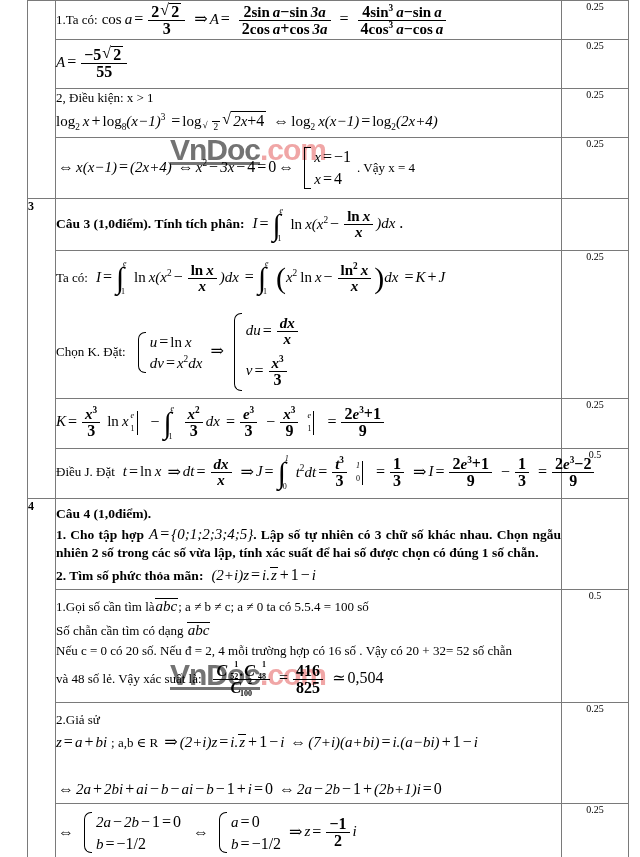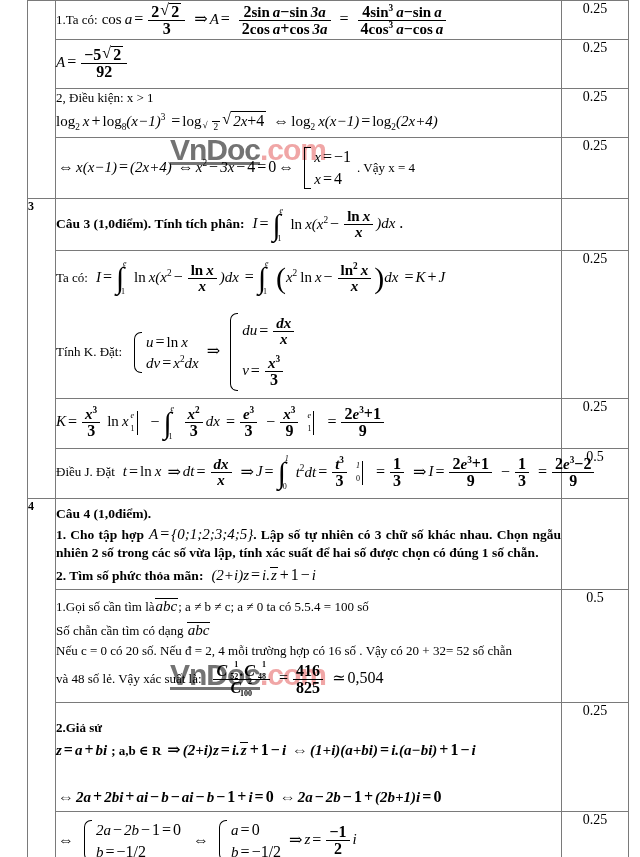--- a/index.html
+++ b/index.html
@@ -39,21 +39,21 @@
     border-radius:7px;
   }
   table.key td{
     border:1px solid #7a7a7a;
     padding:0;
     vertical-align:top;
     background:transparent;
   }
   td.num{width:27px;text-align:left;padding:3px 0 0 5px;font-weight:bold;font-size:12px;}
   td.body{width:505px;padding:3px 6px 4px 7px;}
-  td.pts{width:66px;text-align:center;font-size:14px;vertical-align:middle;}
+  td.pts{width:66px;text-align:center;font-size:10px;vertical-align:middle;}
 
   
   tr.dot > td{border-top:1px dotted #8a8a8a;}
   tr.solid > td{border-top:1px solid #5a5a5a;}
   td.nb{border-top:none !important;}
   td.carry{border-bottom:none !important;}
 
   
   .ln{display:block;line-height:1.15;margin:2px 0;white-space:nowrap;}
   .txt{font-size:13px;}
@@ -136,21 +136,21 @@
         <span class="frac ctr"><span>4<span class="m"><span class="up">sin</span><sup>3</sup> a</span>−<span class="m"><span class="up">sin</span> a</span></span><span class="den">4<span class="m"><span class="up">cos</span><sup>3</sup> a</span>−<span class="m"><span class="up">cos</span> a</span></span></span>
       </span>
     </td>
     <td class="pts">0.25</td>
   </tr>
 
   <tr class="dot">
     <td class="num nb carry"></td>
     <td class="body">
       <span class="ln" style="margin:6px 0 8px 0;">
-        <span class="m">A</span><span class="op">=</span><span class="frac ctr"><span>−5<span class="rad"><span class="bar">2</span></span></span><span class="den">92</span></span>
+        <span class="m">A</span><span class="op">=</span><span class="frac ctr"><span>−5<span class="rad"><span class="bar">2</span></span></span><span class="den">55</span></span>
       </span>
     </td>
     <td class="pts">0.25</td>
   </tr>
 
   <tr class="dot">
     <td class="num nb carry"></td>
     <td class="body">
       <span class="ln txt" style="margin-bottom:5px;">2, Điều kiện: x &gt; 1</span>
       <span class="ln" style="margin-bottom:4px;">
@@ -192,21 +192,21 @@
     <td class="body" style="padding-top:9px;">
       <span class="ln" style="margin-bottom:18px;">
         <span class="txt">Ta có:</span>&nbsp;
         <span class="m">I</span><span class="op">=</span><span class="intg"><span class="sym">∫</span><span class="top">e</span><span class="bot">1</span></span>
         <span class="m"><span class="up">ln</span> x(x<sup>2</sup></span><span class="op">−</span><span class="frac ctr"><span class="m"><span class="up">ln</span> x</span><span class="den m">x</span></span><span class="m">)dx</span>
         <span class="op">=</span><span class="intg"><span class="sym">∫</span><span class="top">e</span><span class="bot">1</span></span>
         <span class="bigp">(</span><span class="m">x<sup>2</sup> <span class="up">ln</span> x</span><span class="op">−</span><span class="frac ctr"><span class="m"><span class="up">ln</span><sup>2</sup> x</span><span class="den m">x</span></span><span class="bigp">)</span><span class="m">dx</span>
         <span class="op">=</span><span class="m">K</span><span class="op">+</span><span class="m">J</span>
       </span>
       <span class="ln" style="margin-bottom:6px;">
-        <span class="txt">Tính K. Đặt:</span>&nbsp;
+        <span class="txt">Chọn K. Đặt:</span>&nbsp;
         <span class="sys"><span class="r"><span class="m">u</span><span class="op">=</span><span class="m"><span class="up">ln</span> x</span></span><span class="r"><span class="m">dv</span><span class="op">=</span><span class="m">x<sup>2</sup>dx</span></span></span>
         <span class="op">⇒</span>
         <span class="sys" style="line-height:1.1;"><span class="r" style="padding:4px 0 4px 2px;"><span class="m">du</span><span class="op">=</span><span class="frac ctr"><span class="m">dx</span><span class="den m">x</span></span></span><span class="r" style="padding:4px 0 4px 2px;"><span class="m">v</span><span class="op">=</span><span class="frac ctr"><span class="m">x<sup>3</sup></span><span class="den">3</span></span></span></span>
       </span>
     </td>
     <td class="pts">0.25</td>
   </tr>
 
   <tr class="dot">
     <td class="num nb carry"></td>
@@ -275,27 +275,27 @@
         <span class="frac ctr"><span><span class="comb">C<span class="s u">1</span><span class="s d">52</span></span>.<span class="comb">C<span class="s u">1</span><span class="s d">48</span></span></span><span class="den"><span class="comb">C<span class="s u">2</span><span class="s d">100</span></span></span></span>
         <span class="op">=</span><span class="frac ctr"><span>416</span><span class="den">825</span></span>
         <span class="op">≃</span>0,504
       </span>
     </td>
     <td class="pts">0.5</td>
   </tr>
 
   <tr class="dot">
     <td class="num nb carry"></td>
-    <td class="body" style="padding-top:16px;font-weight:bold;">
+    <td class="body" style="padding-top:8px;">
       <span class="ln txt" style="margin-bottom:6px;">2.Giả sử</span>
       <span class="ln" style="margin-bottom:9px;">
         <span class="m">z</span><span class="op">=</span><span class="m">a</span><span class="op">+</span><span class="m">bi</span>
         <span class="txt">; a,b ∈ R</span>
         <span class="op">⇒</span><span class="m">(2+i)z</span><span class="op">=</span><span class="m">i.<span class="ovl">z</span></span><span class="op">+</span>1<span class="op">−</span><span class="m">i</span>
-        <span class="op">⇔</span><span class="m">(1+i)(a+bi)</span><span class="op">=</span><span class="m">i.(a−bi)</span><span class="op">+</span>1<span class="op">−</span><span class="m">i</span>
+        <span class="op">⇔</span><span class="m">(7+i)(a+bi)</span><span class="op">=</span><span class="m">i.(a−bi)</span><span class="op">+</span>1<span class="op">−</span><span class="m">i</span>
       </span>
       <span class="ln" style="margin-bottom:5px;margin-top:28px;">
         <span class="op">⇔</span><span class="m">2a</span><span class="op">+</span><span class="m">2bi</span><span class="op">+</span><span class="m">ai</span><span class="op">−</span><span class="m">b</span><span class="op">−</span><span class="m">ai</span><span class="op">−</span><span class="m">b</span><span class="op">−</span>1<span class="op">+</span><span class="m">i</span><span class="op">=</span>0
         <span class="op">⇔</span><span class="m">2a</span><span class="op">−</span><span class="m">2b</span><span class="op">−</span>1<span class="op">+</span><span class="m">(2b+1)i</span><span class="op">=</span>0
       </span>
     </td>
     <td class="pts">0.25</td>
   </tr>
 
   <tr class="dot">

